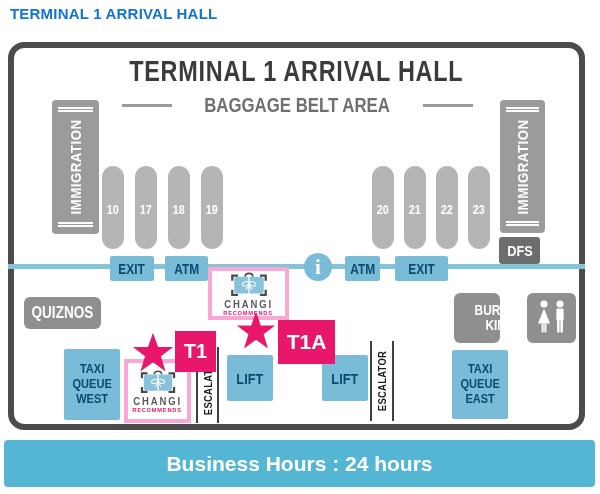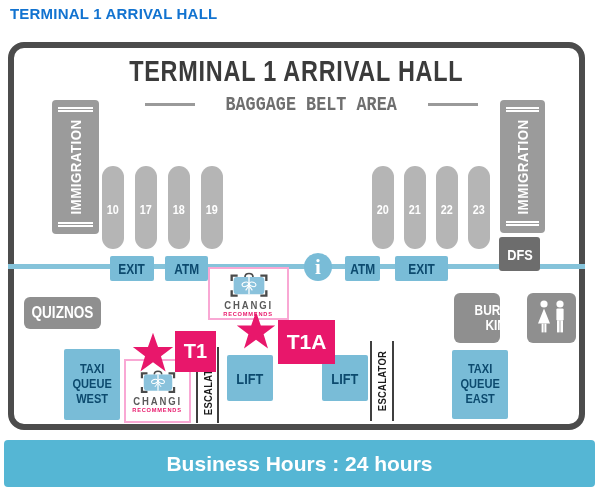--- a/index.html
+++ b/index.html
@@ -10,21 +10,21 @@
   .cx { transform:scaleX(.85); white-space:nowrap; }
 
   .page-title { left:10px; top:5px; font-size:15px; font-weight:bold; color:#1273d0; letter-spacing:.2px; }
 
   .map-frame { left:8px; top:42px; width:577px; height:388px; background:#fff;
     border:6px solid #4c4c4c; border-radius:16px; }
 
   .map-title { left:8px; top:54px; width:577px; text-align:center; font-size:30px;
     font-weight:bold; color:#3b3b3b; }
   .map-title span { display:inline-block; transform:scaleX(.78); white-space:nowrap; letter-spacing:1px; }
-  .map-subtitle { left:23px; top:93px; width:577px; display:flex; align-items:center; justify-content:center; gap:9px;font-family:Liberation Mono, monospace; }
+  .map-subtitle { left:9px; top:93px; width:577px; display:flex; align-items:center; justify-content:center; gap:9px; }
   .map-subtitle .dash { width:50px; height:3px; background:#9a9a9a; }
   .map-subtitle .sub-text { font-size:21px; font-weight:bold; color:#6f6f6f;
     display:inline-block; transform:scaleX(.8); white-space:nowrap; }
 
   .imm { background:#9b9b9b; border-radius:4px; }
   .imm .dline { position:absolute; left:6px; right:6px; height:5px;
     border-top:2px solid #fff; border-bottom:2px solid #fff; }
   .imm .dline.top { top:7px; } .imm .dline.bot { bottom:7px; }
   .imm .vtext { position:absolute; left:50%; top:50%;
     transform:translate(-50%,-50%) rotate(-90deg) scaleX(.95);
@@ -38,34 +38,34 @@
 
   .blue-line { left:8px; top:264px; width:577px; height:5px; background:#85c3da; }
 
   .bluebox { background:#79bcd7; color:#0c4a6e; font-weight:bold; border-radius:2px; }
   .lbl { font-size:14px; }
 
   .info-circle { left:304px; top:253px; width:28px; height:28px; border-radius:50%;
     background:#79bcd7; color:#fff; font-family:"Liberation Serif", serif;
     font-size:21px; font-weight:bold; }
 
-  .dfs { left:499px; top:237px; width:41px; height:34px; background:#6d6d6d;
+  .dfs { left:499px; top:237px; width:41px; height:27px; background:#6d6d6d;
     border-radius:3px; color:#fff; font-size:15px; font-weight:bold; }
 
   .graybox { background:#8f8f8f; color:#fff; font-weight:bold; border-radius:6px; }
   .quiznos { left:24px; top:297px; width:77px; height:32px; font-size:16px; }
   .burger { left:454px; top:293px; width:45px; height:50px; font-size:14px;
     text-align:center; line-height:1.08;padding-left:46px; }
   .restroom { left:527px; top:293px; width:49px; height:50px; }
 
   .taxi { width:56px; font-size:13px; text-align:center; line-height:1.15; border-radius:2px; }
   .taxi-west { left:64px; top:349px; height:71px; }
   .taxi-east { left:452px; top:350px; height:69px; }
 
-  .booth { background:#fff; border:2px solid #f9a8d4; display:flex; flex-direction:column;
+  .booth { background:#fff; border:4px solid #f9a8d4; display:flex; flex-direction:column;
     align-items:center; justify-content:center; }
   .booth-top { left:208px; top:267px; width:81px; height:53px; }
   .booth-bottom { left:124px; top:359px; width:67px; height:64px; }
   .brand-name { font-size:10px; font-weight:bold; letter-spacing:2px; color:#5a5a5a;
     transform:scaleX(.95); margin-top:1px; }
   .brand-sub { font-size:6px; font-weight:bold; letter-spacing:.8px; color:#e8176b;
     transform:scaleX(.95); }
 
   .esc { border-left:2px solid #3f3f3f; border-right:2px solid #3f3f3f; }
   .esc-left { left:196px; top:347px; width:23px; height:76px; }

